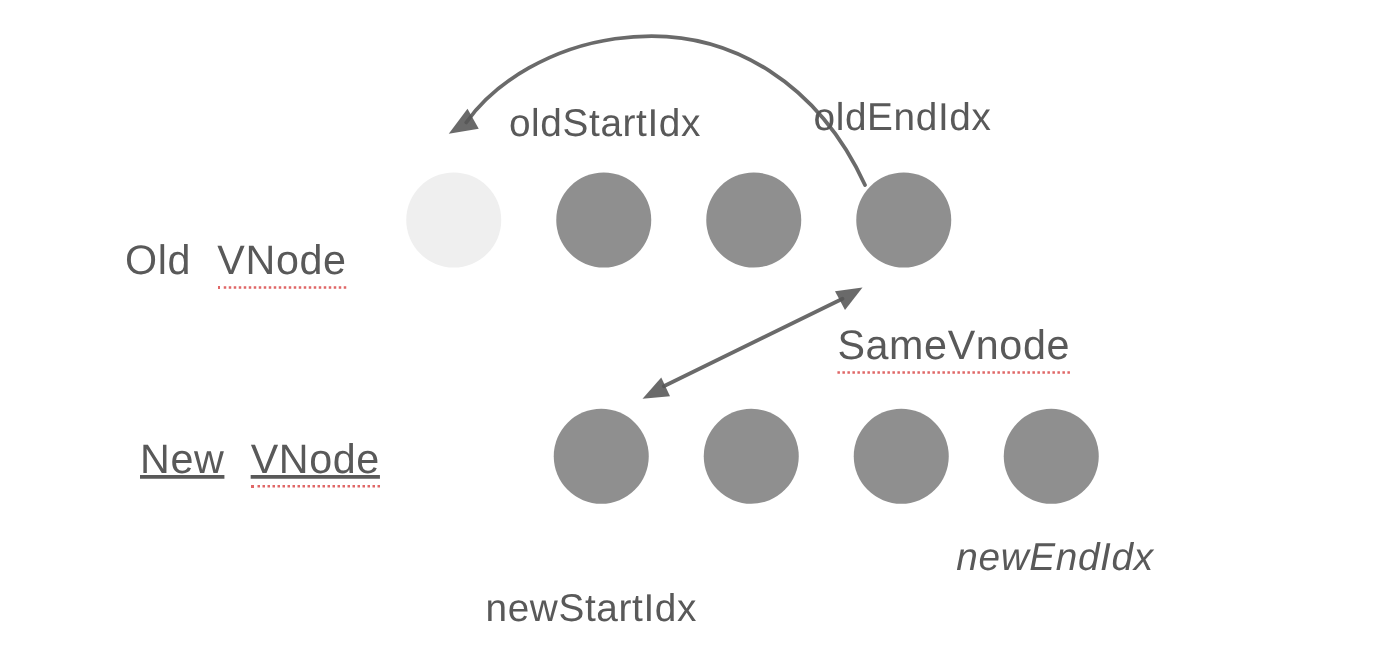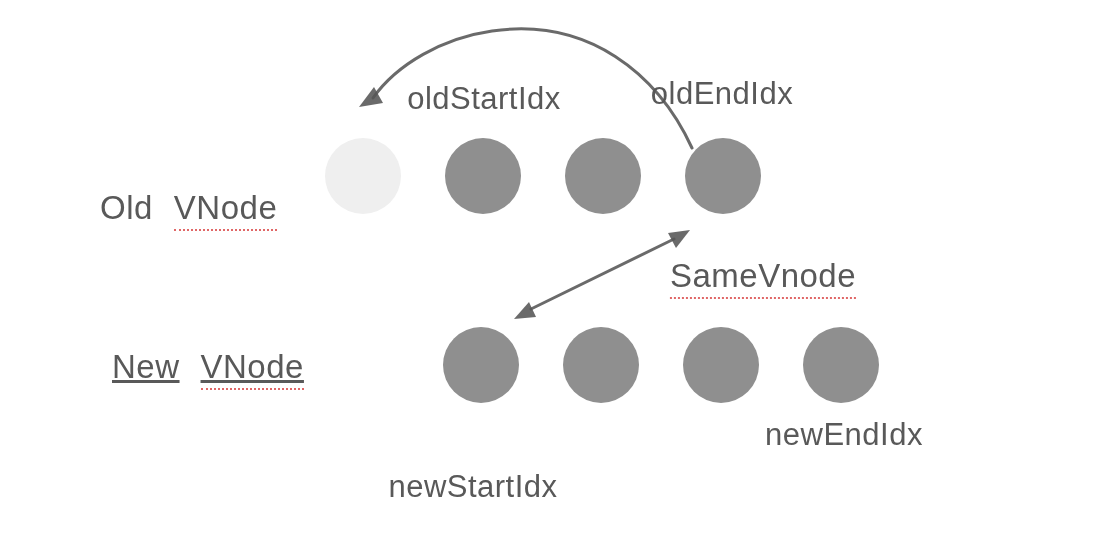--- a/index.html
+++ b/index.html
@@ -106,21 +106,21 @@
       <div class="vnode filled"></div>
       <div class="vnode filled"></div>
     </div>
 
   <div class="label idx-label" style="left:484px; top:81px;">oldStartIdx</div>
 
   <div class="label idx-label" style="left:722px; top:76px;">oldEndIdx</div>
 
   <div class="label idx-label" style="left:473px; top:429px;margin-top:40px;">newStartIdx</div>
 
-  <div class="label idx-label" style="left:844px; top:417px;">newEndIdx</div>
+  <div class="label idx-label" style="left:844px; top:428px;font-style:italic;">newEndIdx</div>
 
   <div class="label same-label underline-red" style="left:722px; top:257px;margin-left:41px;">SameVnode</div>
 
   <svg class="arrow-layer" width="1098" height="533" viewBox="0 0 1098 533">
 
     <g>
       <path class="arrow-stroke" stroke-width="3" d="M 692 148 C 658 74, 588 17, 492 31 C 443 38, 397 64, 373 98"></path>
       <polygon class="arrow-head" points="359,107 374,87 383,103"></polygon>
     </g>
 

